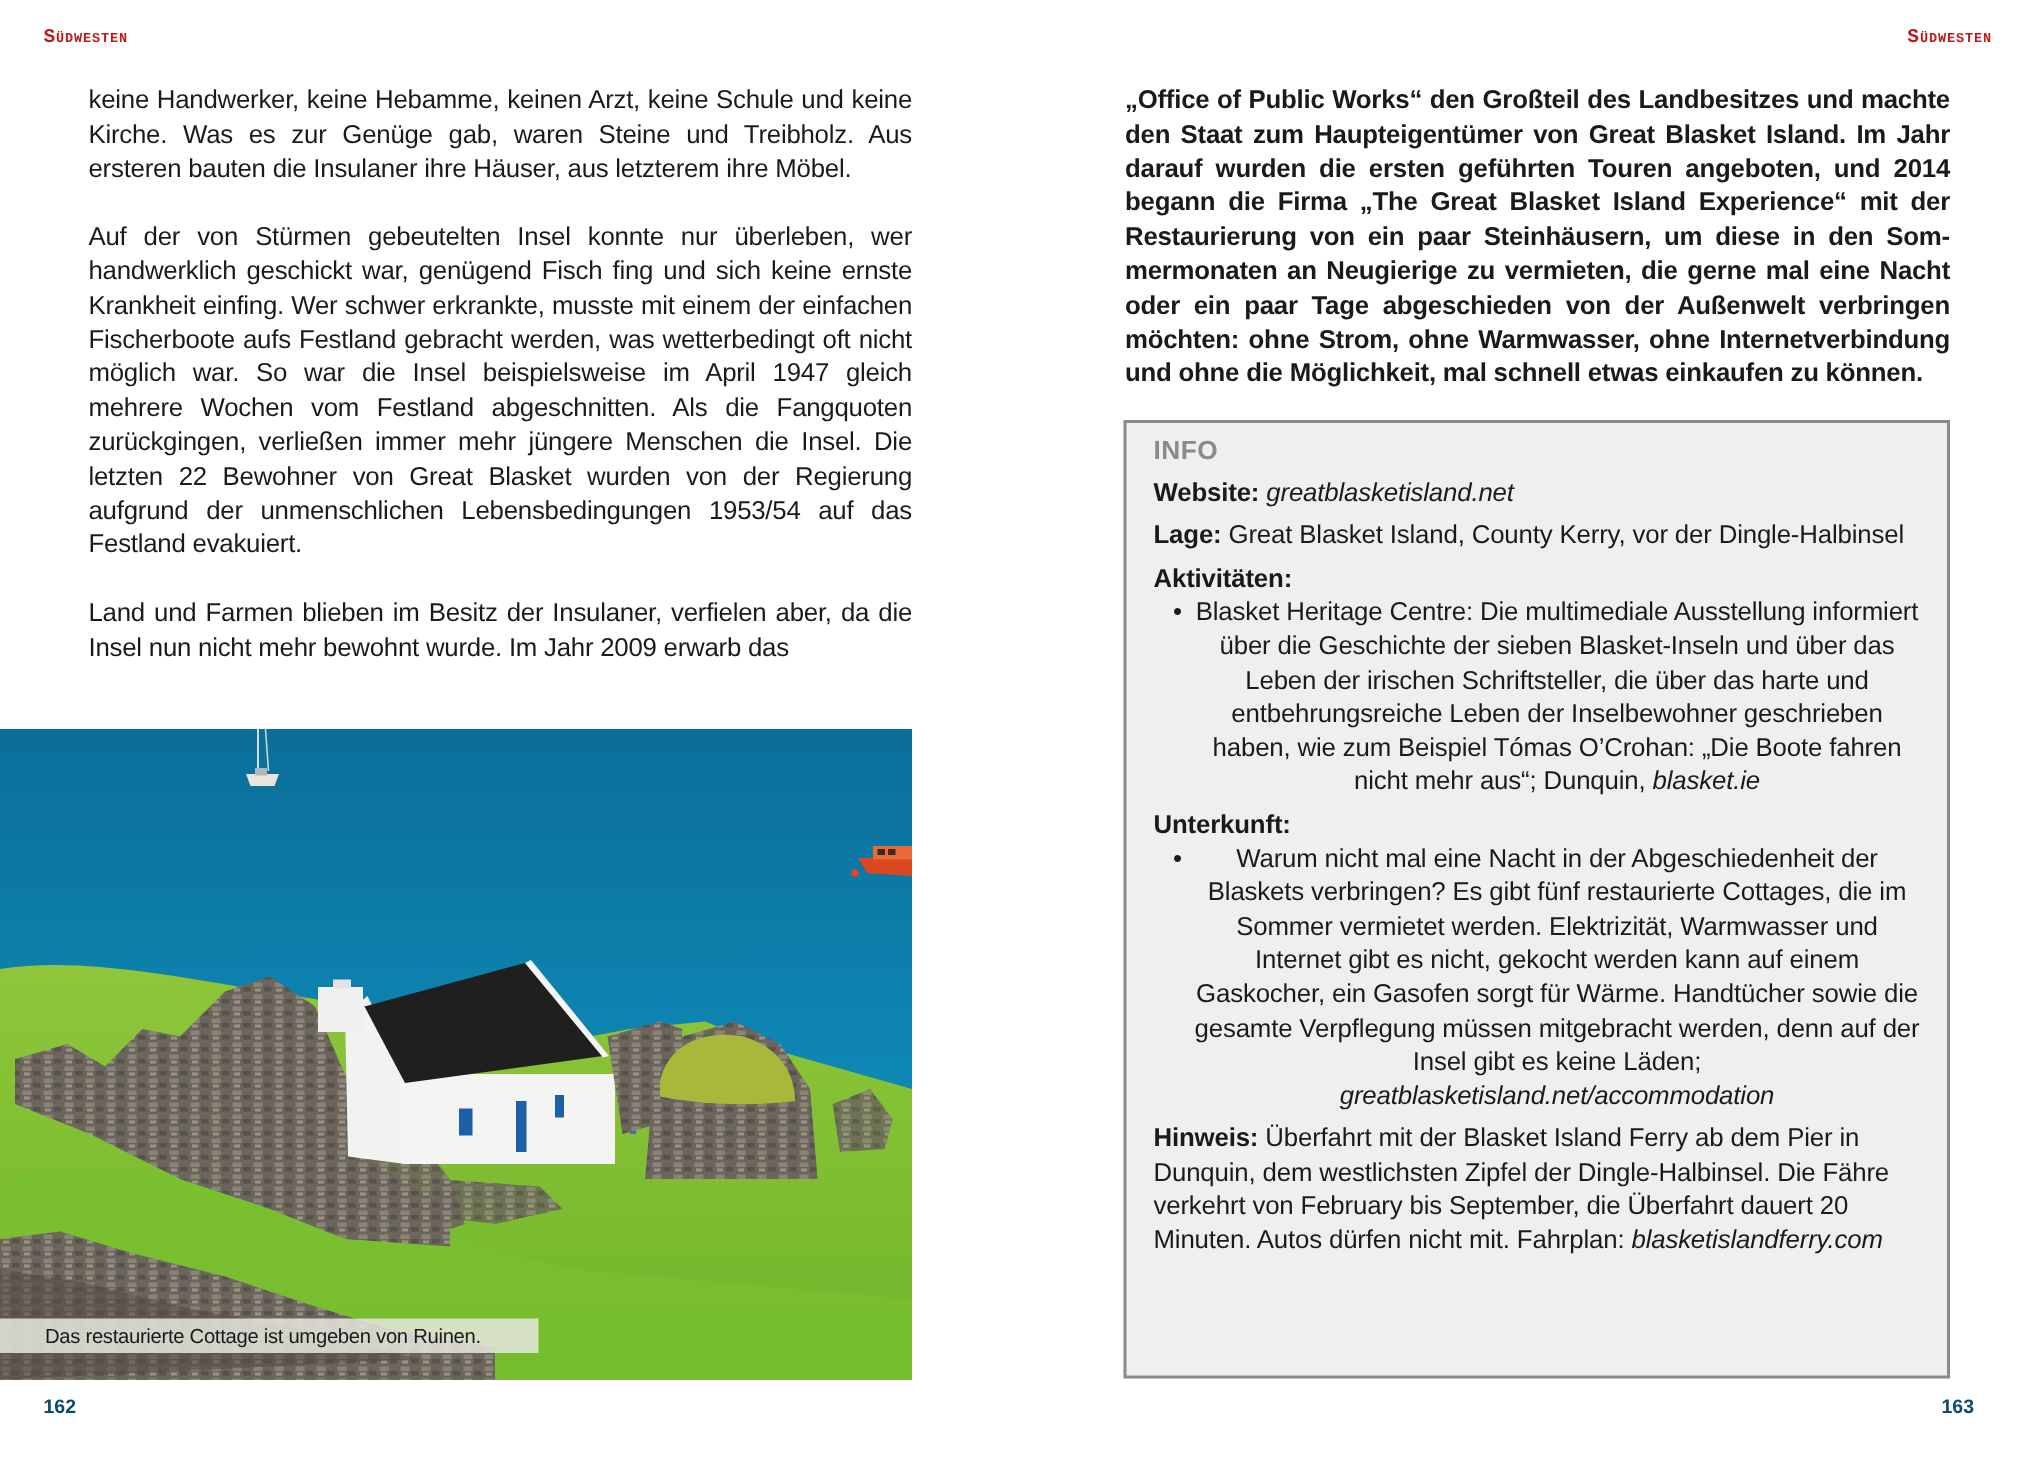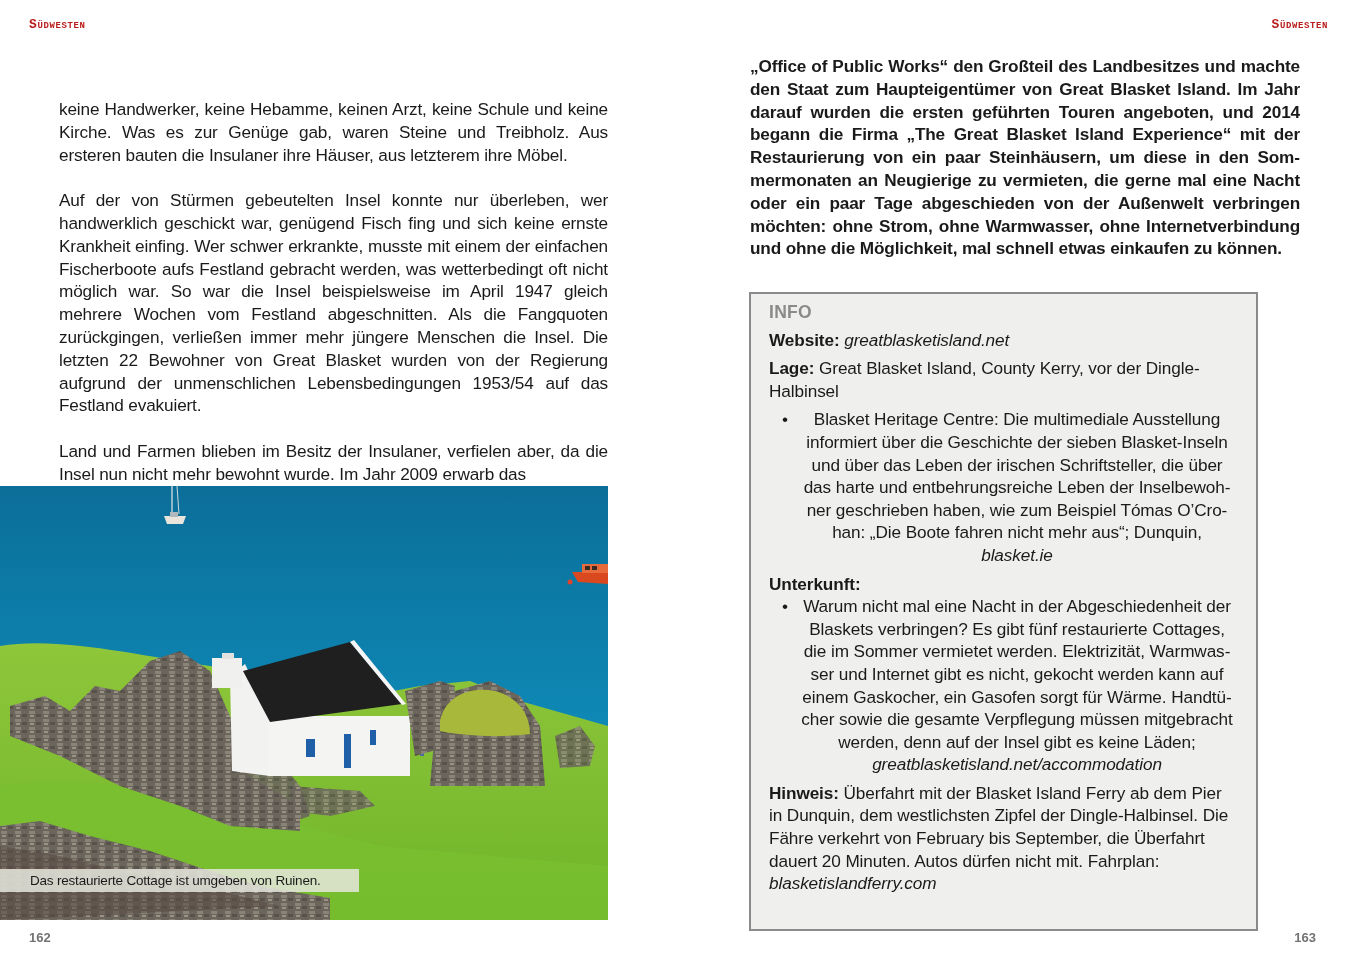--- a/index.html
+++ b/index.html
@@ -9,53 +9,52 @@
   .running-head {
     position: absolute; top: 17px;
     font-family: Liberation Mono, monospace; font-weight: bold;
     font-size: 13px; letter-spacing: 0.6px; color: #b91c1c;
     font-variant: small-caps;
   }
   .running-head.left { left: 29px; }
   .running-head.right { right: 30px; }
 
   .page-number {
-    position: absolute; top: 930px; font-weight: bold; font-size: 13px; color: #737373;
+    position: absolute; top: 930px; font-weight: bold; font-size: 13px; color: #0c4a6e;
   }
   .page-number.left { left: 29px; }
   .page-number.right { right: 42px; text-align: center; }
 
   .col {
     position: absolute; font-size: 17.2px; line-height: 22.8px;
     text-align: justify; hyphens: manual; letter-spacing: -0.15px;
   }
   .col p { margin-bottom: 22.8px; }
-  .col.left { left: 59px; top: 55px; width: 549px; margin-top: 43px; }
+  .col.left { left: 59px; top: 55px; width: 549px; }
   .col.right { left: 750px; top: 55px; width: 550px; font-weight: bold; }
 
   
   .photo {
     position: absolute; left: 0; top: 486px; width: 608px; height: 434px; overflow: hidden;
     background: #0e7fa8;
   }
   .photo svg { display: block; }
   .caption {
     position: absolute; left: 0; top: 873px; height: 23px; width: 359px;
     background: rgba(230, 232, 222, 0.85);
     font-size: 13.5px; line-height: 23px; padding-left: 30px; color: #1a1a1a;
     letter-spacing: -0.2px; white-space: nowrap;
   }
 
   
   .info-box {
-    position: absolute; left: 749px; top: 280px; width: 509px; height: 639px;
+    position: absolute; left: 749px; top: 280px; width: 551px; height: 639px;
     background: #efefed; border: 2.5px solid #8a8a8a;
     padding: 7px 18px 0 18px; font-size: 17.2px; line-height: 22.6px; color: #1a1a1a;
     letter-spacing: -0.1px;
-    margin-top: 12px;
   }
   .info-title { font-weight: bold; color: #8a8a8a; font-size: 17.5px; letter-spacing: 0.3px; margin-bottom: 5px; }
   .info-row { margin-bottom: 6px; }
   .info-label { font-weight: bold; }
   .info-link { font-style: italic; }
   .info-list { list-style: none; padding-left: 27px; }
   .info-list li { position: relative; text-align: center; }
   .info-list li::before { content: "\2022"; position: absolute; left: -14px; top: 0; }
 </style>
 </head>
@@ -133,40 +132,41 @@
     <path d="M430 300 L435 245 L455 205 L490 195 L520 210 L540 240 L545 300 Z" fill="url(#stone)"></path>
     <path d="M440 235 C445 210 470 200 495 205 C520 212 530 230 530 248 C500 252 465 250 440 245 Z" fill="#a7b83a"></path>
 
     <path d="M555 250 L580 240 L595 260 L590 280 L560 282 Z" fill="url(#stone)" opacity="0.85"></path>
 
     <path d="M290 300 L360 305 L375 320 L330 330 L290 325 Z" fill="url(#stone)" opacity="0.85"></path>
 
     <path d="M0 340 L40 335 L90 350 L150 365 L210 385 L260 400 L330 412 L330 434 L0 434 Z" fill="url(#stone)"></path>
     <path d="M0 360 L60 370 L120 385 L200 400 L280 420 L0 434 Z" fill="#5a4a44" opacity="0.55"></path>
   </svg>
-  <div class="caption" style="top:383px">Das restaurierte Cottage ist umgeben von Ruinen.</div>
+  <div class="caption" style="top:393px">Das restaurierte Cottage ist umgeben von Ruinen.</div>
 </div>
 
 <div class="col right">
   <p>„Office of Public Works“ den Großteil des Landbesitzes und machte den Staat zum Haupteigentümer von Great Blasket Island. Im Jahr darauf wurden die ersten geführten Touren angeboten, und 2014 begann die Firma „The Great Blasket Island Experience“ mit der Restaurierung von ein paar Steinhäusern, um diese in den Som­mermonaten an Neugierige zu vermieten, die gerne mal eine Nacht oder ein paar Tage abgeschieden von der Außenwelt verbringen möchten: ohne Strom, ohne Warmwasser, ohne Internetverbindung und ohne die Möglichkeit, mal schnell etwas einkaufen zu können.</p>
 </div>
 
 <div class="info-box">
   <div class="info-title">INFO</div>
 
   <div class="info-row">
     <span class="info-label">Website:</span>
     <span class="info-link">greatblasketisland.net</span>
   </div>
 
   <div class="info-row">
     <span class="info-label">Lage:</span><span> Great Blasket Island, County Kerry, vor der Dingle-Halbinsel</span>
   </div>
 
   <div class="info-row">
+    <div class="info-label">Aktivitäten:</div>
     <ul class="info-list">
       <li><span>Blasket Heritage Centre: Die multimediale Ausstellung informiert über die Geschichte der sieben Blasket-Inseln und über das Leben der irischen Schriftsteller, die über das harte und entbehrungsreiche Leben der Inselbewoh­ner geschrieben haben, wie zum Beispiel Tómas O’Cro­han: „Die Boote fahren nicht mehr aus“; Dunquin, </span><span class="info-link">blasket.ie</span></li>
     </ul>
   </div>
 
   <div class="info-row">
     <div class="info-label">Unterkunft:</div>
     <ul class="info-list">
       <li><span>Warum nicht mal eine Nacht in der Abgeschiedenheit der Blaskets verbringen? Es gibt fünf restaurierte Cottages, die im Sommer vermietet werden. Elektrizität, Warmwas­ser und Internet gibt es nicht, gekocht werden kann auf einem Gaskocher, ein Gasofen sorgt für Wärme. Handtü­cher sowie die gesamte Verpflegung müssen mitgebracht werden, denn auf der Insel gibt es keine Läden; </span><span class="info-link">greatblasketisland.net/accommodation</span></li>
     </ul>

